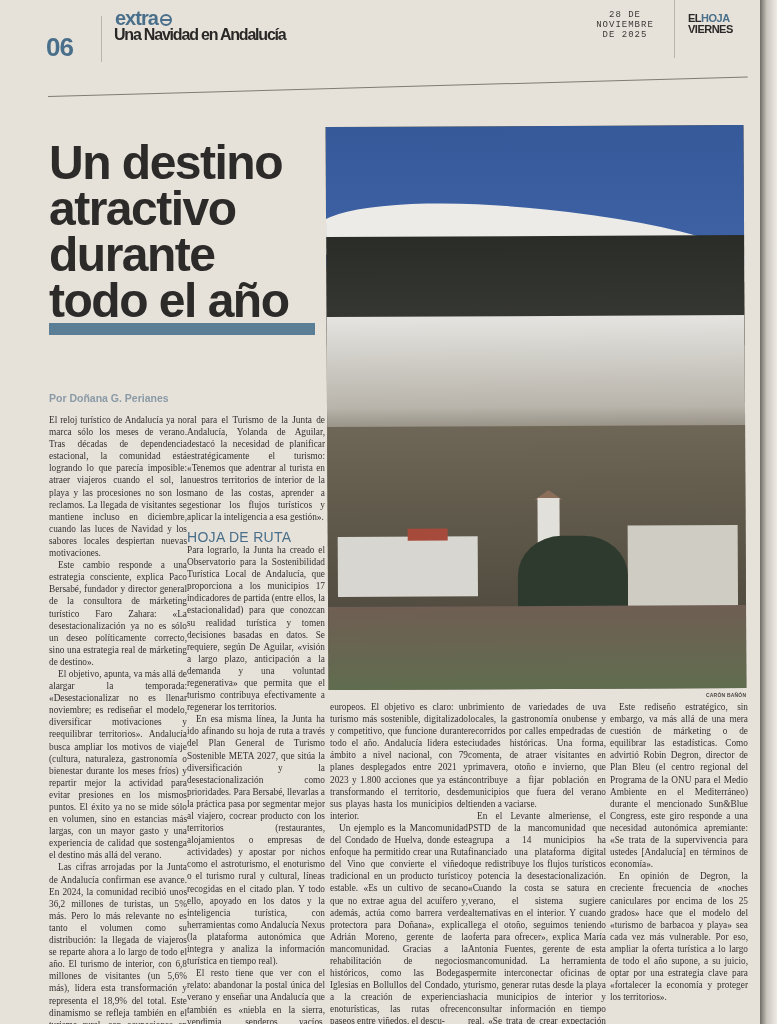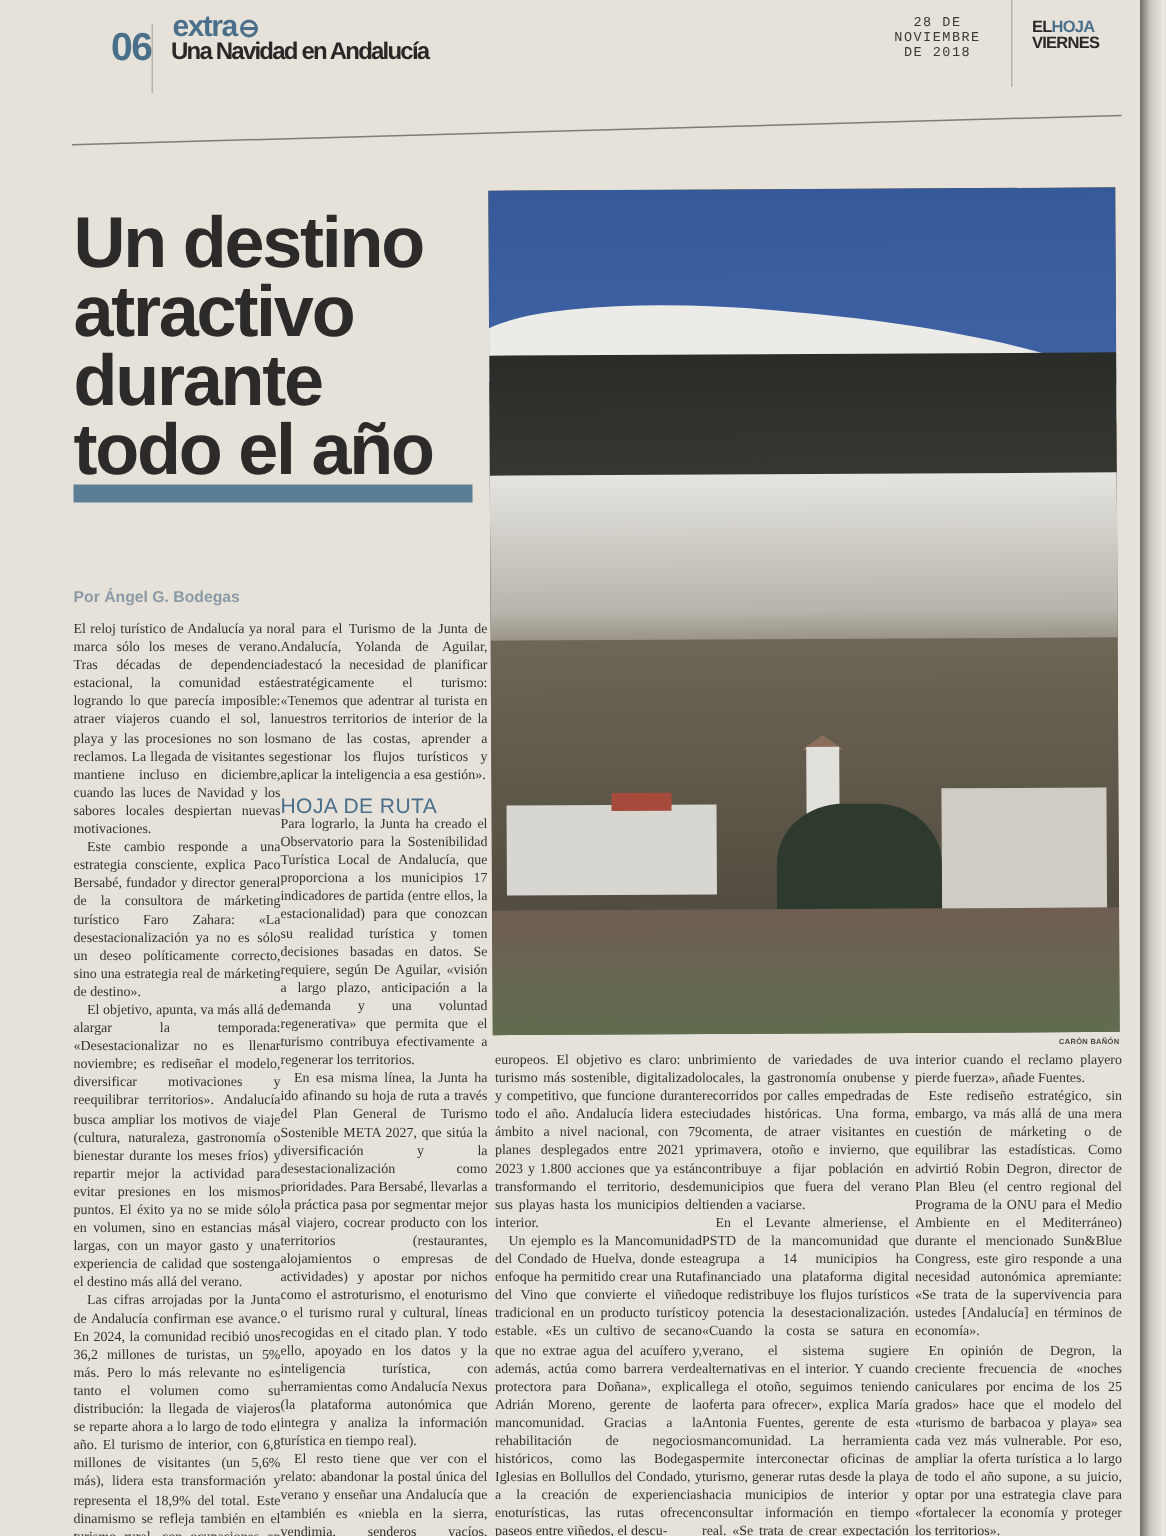--- a/index.html
+++ b/index.html
@@ -1,21 +1,21 @@
 <!DOCTYPE html>
 <html><head>
 <meta charset="utf-8">
 <style>
   html,body{margin:0;padding:0;}
   body{width:777px;height:1024px;overflow:hidden;background:#dcd8cf;font-family:"Liberation Serif",serif;color:#2b2a28;position:relative;}
   .page{position:absolute;left:0;top:0;width:760px;height:1024px;background:#e6e2da;}
   .spine{position:absolute;left:760px;top:0;width:17px;height:1024px;background:linear-gradient(90deg,#6f6b66,#c9c5bd 40%,#efece6);}
   
   .hdr{position:absolute;left:0;top:0;width:760px;height:62px;}
-  .pnum{position:absolute;left:46px;top:16px;font-family:"Liberation Sans",sans-serif;font-weight:700;font-size:26px;color:#4a6f8a;letter-spacing:-1px;margin-left:28px;}
+  .pnum{position:absolute;left:46px;top:32px;font-family:"Liberation Sans",sans-serif;font-weight:700;font-size:26px;color:#4a6f8a;letter-spacing:-1px;}
   .vsep{position:absolute;left:101px;top:16px;width:1px;height:46px;background:#b9b5ad;}
   .extra{position:absolute;left:115px;top:7px;font-family:"Liberation Sans",sans-serif;font-weight:700;font-size:20px;color:#4a6f8a;letter-spacing:-1px;}
   .extra .globe{display:inline-block;width:12px;height:12px;border-radius:50%;border:2px solid #4a6f8a;position:relative;vertical-align:middle;margin-left:2px;box-sizing:border-box;}
   .extra .globe:before{content:"";position:absolute;left:0;right:0;top:3px;height:2px;background:#4a6f8a;}
   .section{position:absolute;left:114px;top:26px;font-family:"Liberation Sans",sans-serif;font-weight:700;font-size:16px;color:#2a2826;letter-spacing:-1.2px;}
   .date{position:absolute;left:590px;top:10px;width:70px;text-align:center;font-family:"Liberation Mono",monospace;font-size:9px;line-height:10px;color:#3a3936;letter-spacing:1px;}
   .vsep2{position:absolute;left:674px;top:0;width:1px;height:58px;background:#b9b5ad;}
   .brand{position:absolute;left:688px;top:13px;font-family:"Liberation Sans",sans-serif;font-weight:700;font-size:11px;line-height:11px;color:#2a2826;letter-spacing:-0.5px;}
   .brand .mundo{color:#4a6f8a;}
   .rule{position:absolute;left:48px;top:96px;width:700px;height:1px;background:#7f7b75;transform:rotate(-1.6deg);transform-origin:left;}
@@ -58,34 +58,34 @@
   <div class="hdr">
     <span class="pnum">06</span>
     <div class="vsep"></div>
     <div class="extra">
       <span>extra</span><span class="globe"></span>
     </div>
     <div class="section">Una Navidad en Andalucía</div>
     <div class="date">
       <div>28 DE</div>
       <div>NOVIEMBRE</div>
-      <div>DE 2018</div>
+      <div>DE 2025</div>
     </div>
     <div class="vsep2"></div>
     <div class="brand">
       <div><span>EL</span><span class="mundo">HOJA</span></div>
       <div>VIERNES</div>
     </div>
   </div>
 
   <div class="rule"></div>
 
   <h1 class="headline">Un destino atractivo durante todo el año</h1>
   <div class="bar"></div>
-  <div class="byline">Por Ángel G. Bodegas</div>
+  <div class="byline">Por Doñana G. Perianes</div>
 
   <div class="photo">
     <div class="sky"></div>
     <div class="snow1"></div>
     <div class="forest"></div>
     <div class="snow2"></div>
     <div class="slope"></div>
     <div class="village"></div>
     <div class="red"></div>
     <div class="village2"></div>
@@ -116,18 +116,17 @@
     <p>europeos. El objetivo es claro: un turismo más sostenible, digitalizado y competitivo, que funcione durante todo el año. Andalucía lidera este ámbito a nivel nacional, con 79 planes desplegados entre 2021 y 2023 y 1.800 acciones que ya están transformando el territorio, desde sus playas hasta los municipios del interior.</p>
     <p class="ind">Un ejemplo es la Mancomunidad del Condado de Huelva, donde este enfoque ha permitido crear una Ruta del Vino que convierte el viñedo tradicional en un producto turístico estable. «Es un cultivo de secano que no extrae agua del acuífero y, además, actúa como barrera verde protectora para Doñana», explica Adrián Moreno, gerente de la mancomunidad. Gracias a la rehabilitación de negocios históricos, como las Bodegas Iglesias en Bollullos del Condado, y a la creación de experiencias enoturísticas, las rutas ofrecen paseos entre viñedos, el descu-</p>
   </div>
 
   <div class="col c4">
     <p>brimiento de variedades de uva locales, la gastronomía onubense y recorridos por calles empedradas de ciudades históricas. Una forma, comenta, de atraer visitantes en primavera, otoño e invierno, que contribuye a fijar población en municipios que fuera del verano tienden a vaciarse.</p>
     <p class="ind">En el Levante almeriense, el PSTD de la mancomunidad que agrupa a 14 municipios ha financiado una plataforma digital que redistribuye los flujos turísticos y potencia la desestacionalización. «Cuando la costa se satura en verano, el sistema sugiere alternativas en el interior. Y cuando llega el otoño, seguimos teniendo oferta para ofrecer», explica María Antonia Fuentes, gerente de esta mancomunidad. La herramienta permite interconectar oficinas de turismo, generar rutas desde la playa hacia municipios de interior y consultar información en tiempo real. «Se trata de crear expectación por el</p>
   </div>
 
   <div class="col c5">
-    <p>interior cuando el reclamo playero pierde fuerza», añade Fuentes.</p>
     <p class="ind">Este rediseño estratégico, sin embargo, va más allá de una mera cuestión de márketing o de equilibrar las estadísticas. Como advirtió Robin Degron, director de Plan Bleu (el centro regional del Programa de la ONU para el Medio Ambiente en el Mediterráneo) durante el mencionado Sun&amp;Blue Congress, este giro responde a una necesidad autonómica apremiante: «Se trata de la supervivencia para ustedes [Andalucía] en términos de economía».</p>
     <p class="ind">En opinión de Degron, la creciente frecuencia de «noches caniculares por encima de los 25 grados» hace que el modelo del «turismo de barbacoa y playa» sea cada vez más vulnerable. Por eso, ampliar la oferta turística a lo largo de todo el año supone, a su juicio, optar por una estrategia clave para «fortalecer la economía y proteger los territorios».</p>
   </div>
 </div>
 <div class="spine"></div>
 
 </body></html>

